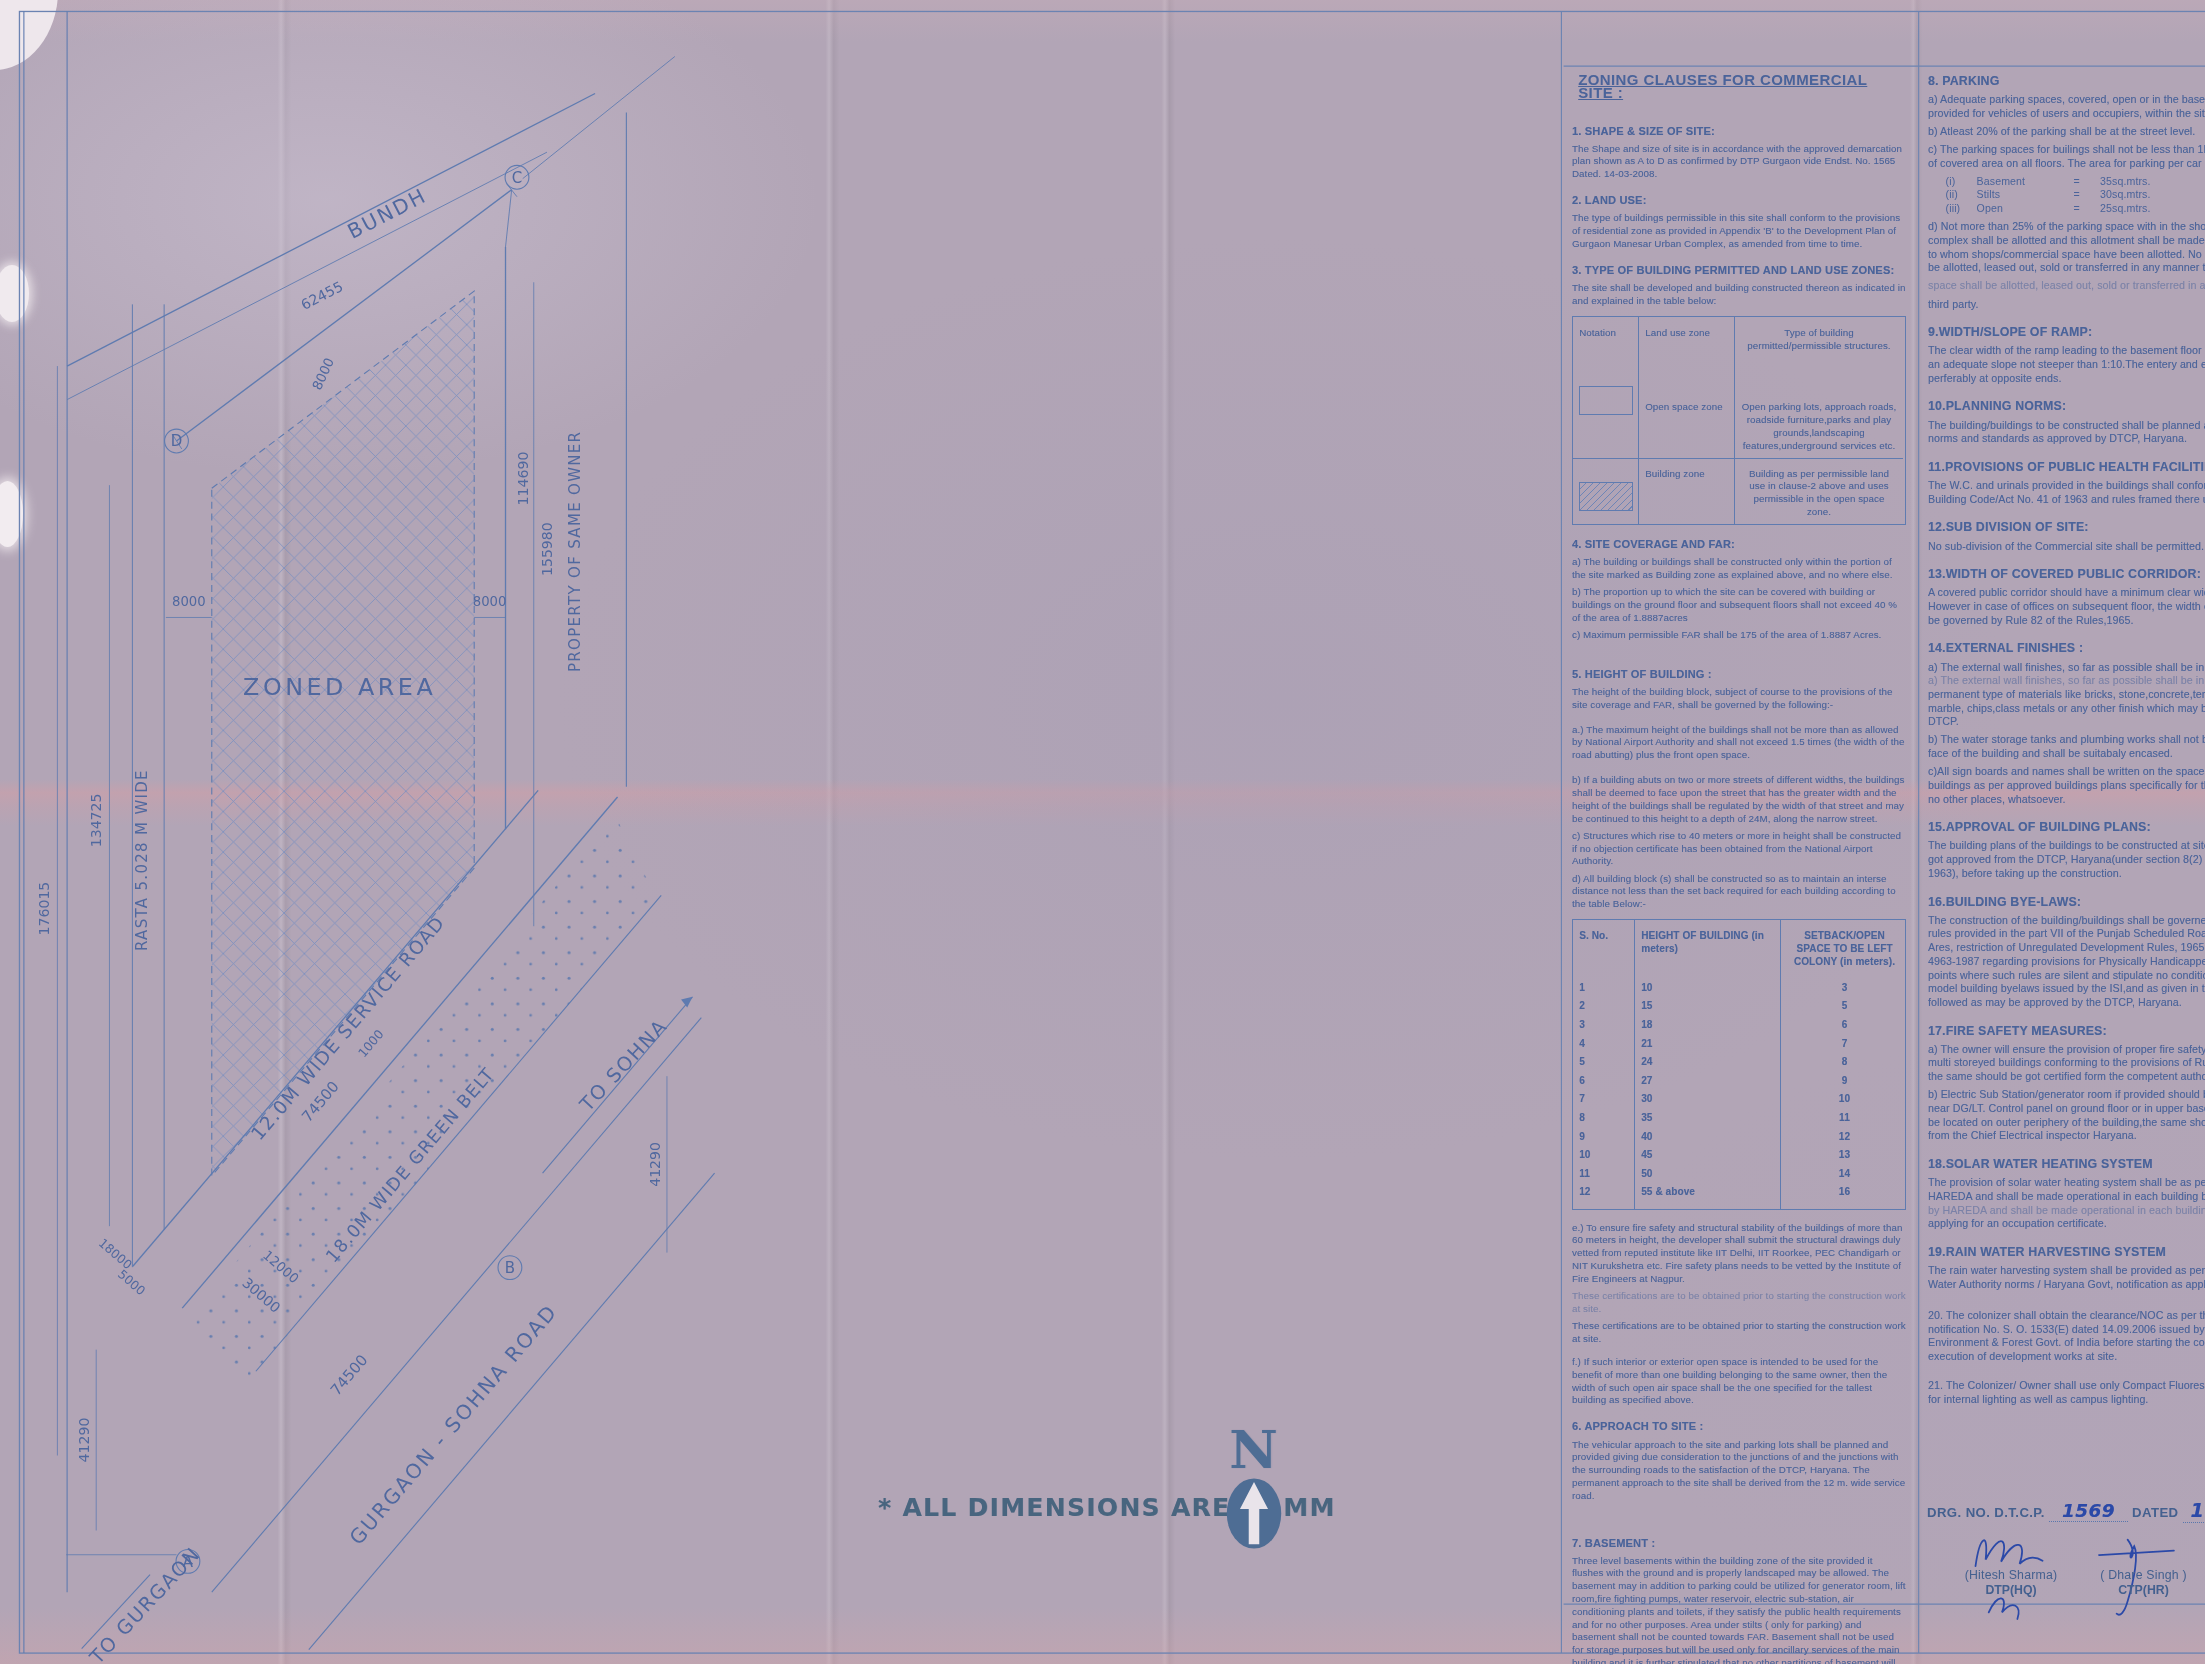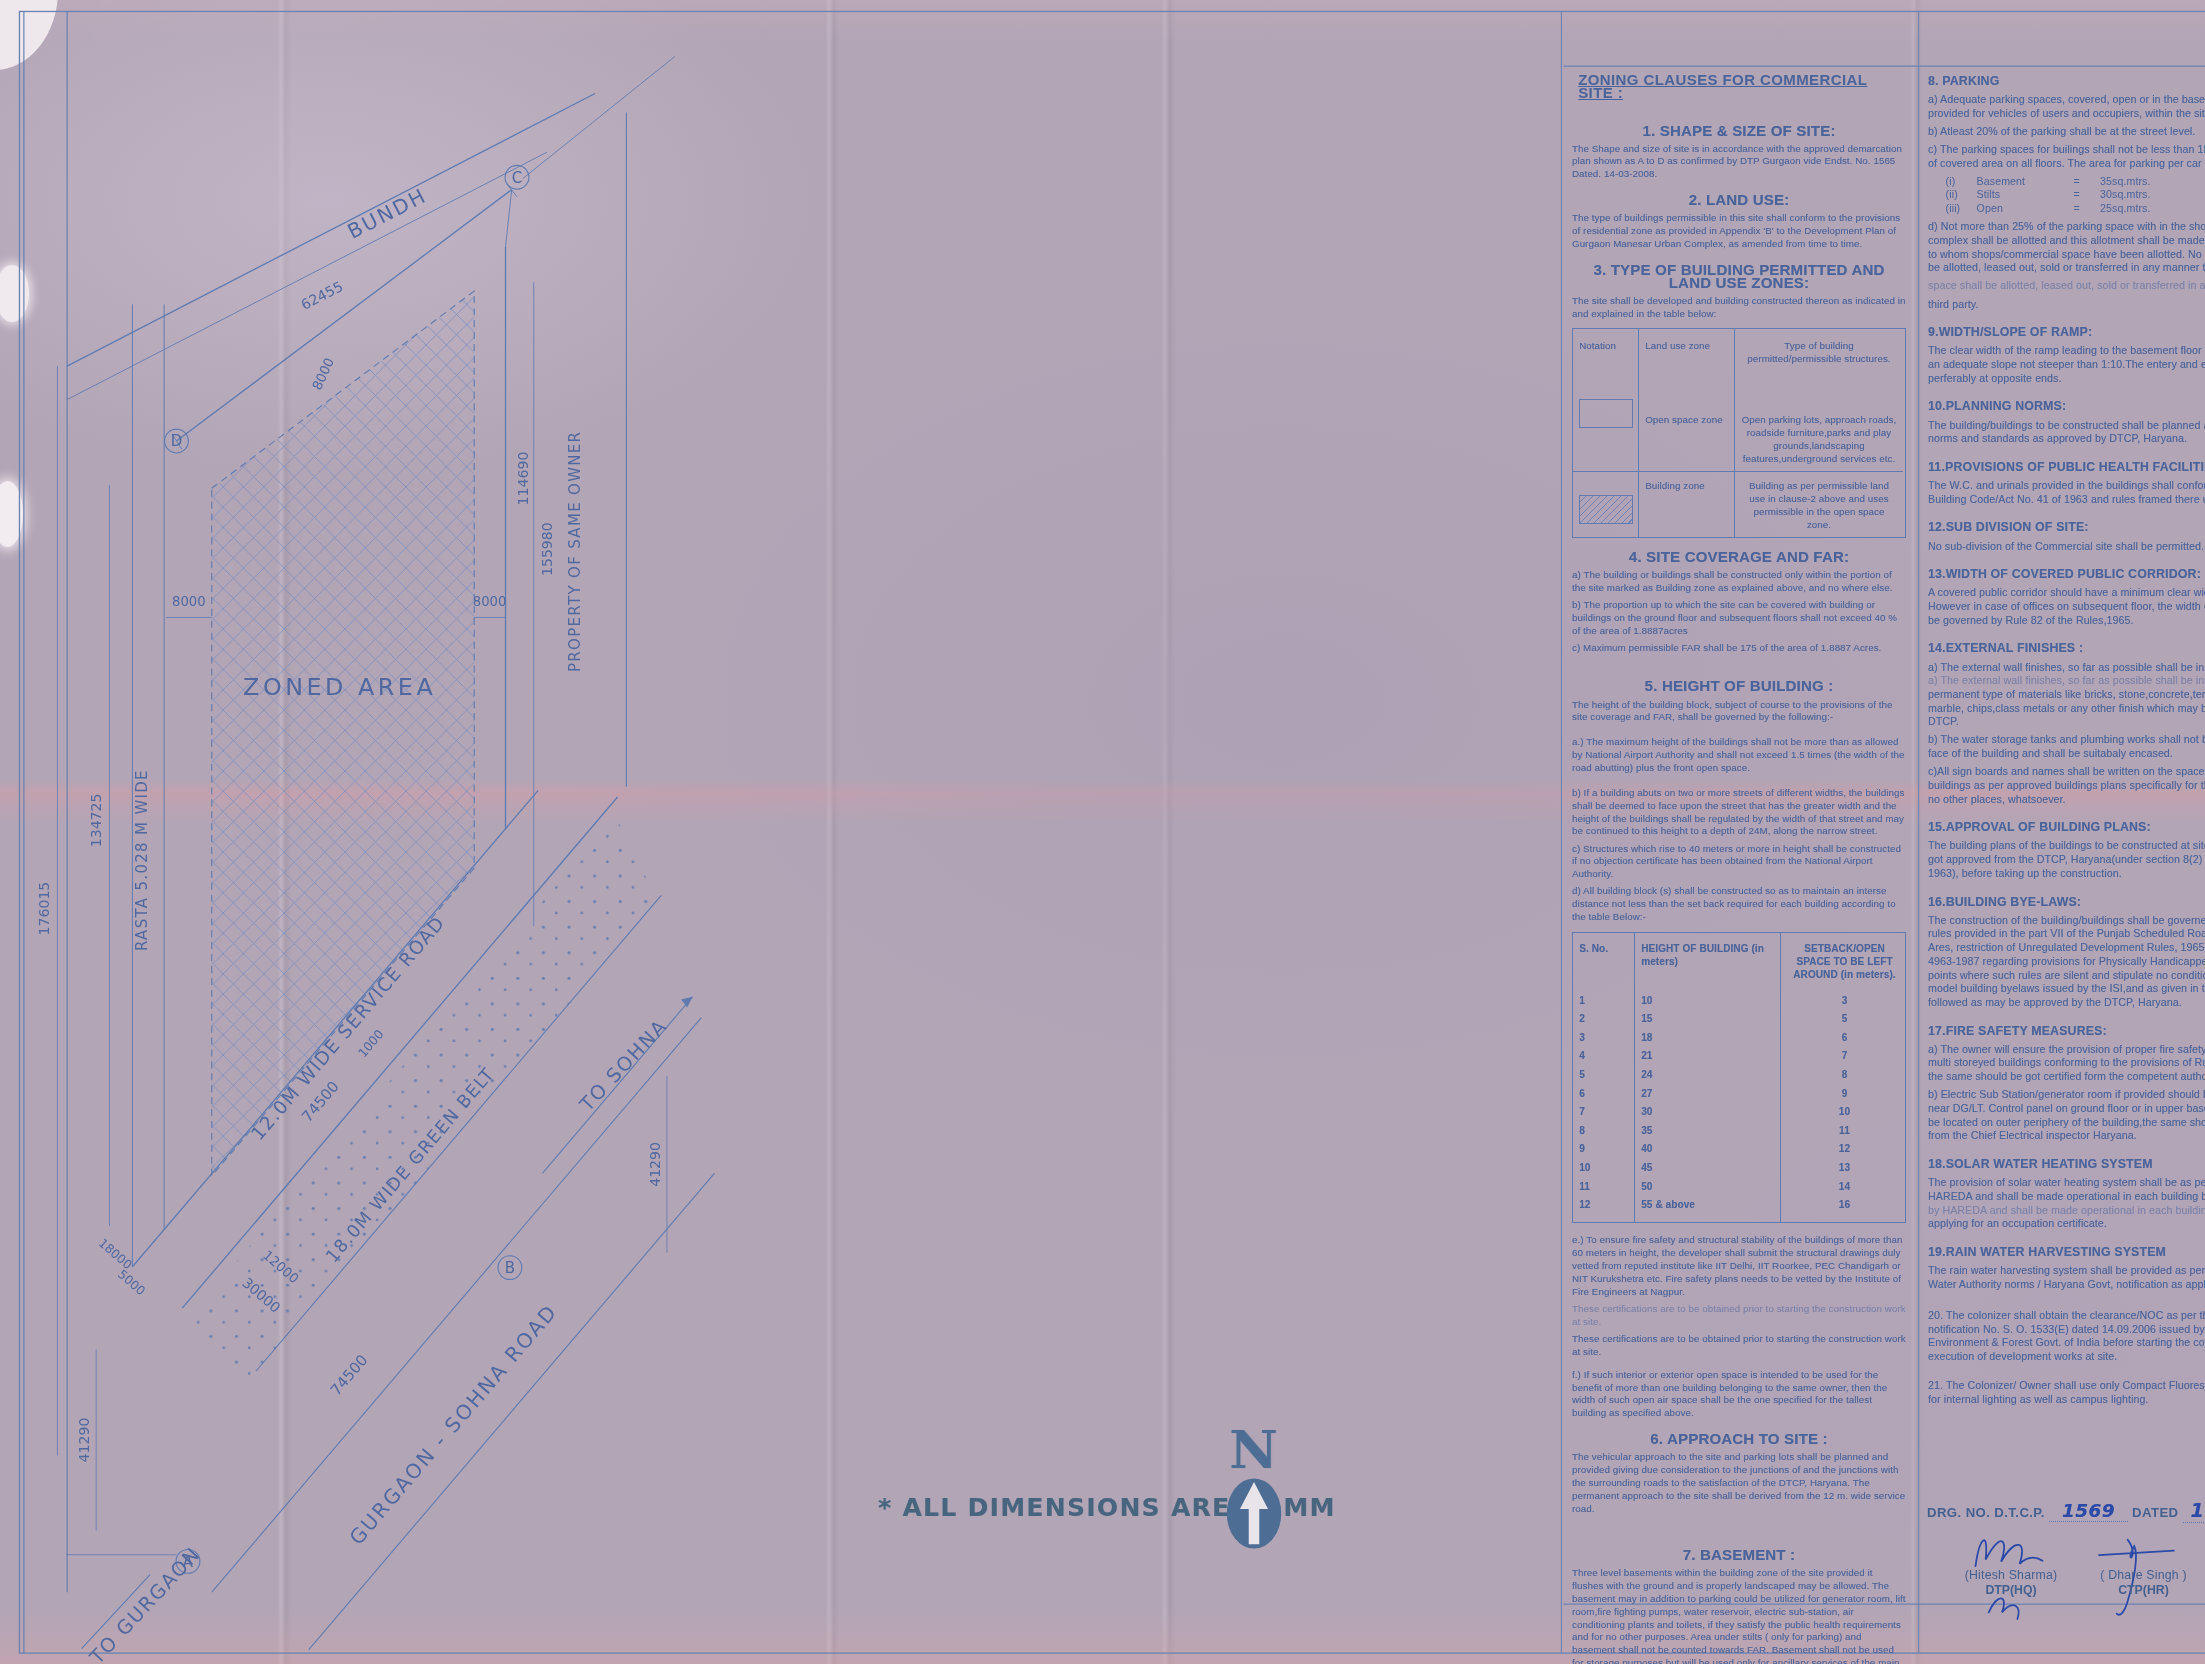--- a/index.html
+++ b/index.html
@@ -25,21 +25,21 @@
     font-family:"DejaVu Sans",sans-serif;font-style:italic;font-weight:bold;
     color:#3c5a93;text-shadow:0.4px 0.4px 0.7px rgba(60,90,147,.4);}
   #title .t1{font-size:21px;letter-spacing:0.4px;}
   #title .t2{font-size:21px;letter-spacing:0.4px;margin-top:18.5px;}
   
   .col{position:absolute;color:#4a639a;}
   #colmid{left:1572px;top:74px;width:334px;font-size:9.7px;line-height:12.8px;letter-spacing:0.1px;}
   #colright{left:1928px;top:75px;width:376px;font-size:10.6px;line-height:13.7px;letter-spacing:0.1px;height:1425px;}
   .col p{margin:0 0 4.4px 0;text-shadow:0.2px 0.2px 0.4px rgba(74,99,154,.4);}
   .h1mid{font-size:15px;font-weight:bold;letter-spacing:0.4px;text-decoration:underline;margin:0 0 11.5px 6.2px;}
-  .hs{font-size:15px;font-weight:bold;letter-spacing:0.2px;margin:13.2px 0 5.3px 0;text-shadow:0.2px 0.2px 0.4px rgba(74,99,154,.45);text-align:center;}
+  .hs{font-size:11px;font-weight:bold;letter-spacing:0.2px;margin:13.2px 0 5.3px 0;text-shadow:0.2px 0.2px 0.4px rgba(74,99,154,.45);}
   .hr2{font-size:12.3px;font-weight:bold;letter-spacing:0.2px;margin:15px 0 4.4px 0;text-shadow:0.2px 0.2px 0.4px rgba(74,99,154,.45);}
   .intro{font-size:9.7px;line-height:15px;}
   .ghost{opacity:.52;filter:blur(0.3px);margin-top:-1.8px;}
   
   .ztable{border:1.3px solid #5f7bb0;display:grid;color:#4a639a;margin:8px 0 11.5px 0;}
   .ztable .c{border-right:0.9px solid #5f7bb0;padding:5.3px 6.2px;text-shadow:0.2px 0.2px 0.4px rgba(74,99,154,.4);}
   .ztable .c:last-child{border-right:none;text-align:center;}
   #t1{grid-template-columns:66px 96px 168px;font-size:9.7px;line-height:12.8px;}
   #t1 .hrow .c{padding-top:10.6px;padding-bottom:10.6px;}
   #t1 .hrow{border-bottom:0.9px solid #5f7bb0;}
@@ -232,21 +232,21 @@
     <p>The height of the building block, subject of course to the provisions of the site coverage  and FAR, shall be governed by the following:-</p>
     <p style="margin-top:12.3px">a.) The maximum height of the buildings shall not be more than as allowed by National Airport  Authority and shall not exceed 1.5 times (the width of the road abutting) plus the front open space.</p>
     <p style="margin-top:12.3px">b) If a building abuts on two or more streets of  different widths, the buildings shall be deemed to face  upon the street that has the greater width and the height of the buildings shall be regulated by the width  of that street and may be continued to this height to a  depth of 24M, along the narrow street.</p>
     <p>c) Structures which rise to 40 meters or more in height  shall be constructed if no objection certificate has  been obtained from the National Airport Authority.</p>
     <p>d) All building block (s) shall be constructed so as to  maintain an interse distance not less than the set back  required for each building according to the table  Below:-</p>
 
     <div class="ztable" id="t2">
       <div class="trow hrow">
         <div class="c">S. No.</div>
         <div class="c">HEIGHT OF BUILDING (in meters)</div>
-        <div class="c">SETBACK/OPEN SPACE TO BE LEFT AROUND (in meters).</div>
+        <div class="c">SETBACK/OPEN SPACE TO BE LEFT COLONY (in meters).</div>
       </div>
       <div class="trow body"><div class="c">1</div><div class="c">10</div><div class="c">3</div></div>
       <div class="trow"><div class="c">2</div><div class="c">15</div><div class="c">5</div></div>
       <div class="trow"><div class="c">3</div><div class="c">18</div><div class="c">6</div></div>
       <div class="trow"><div class="c">4</div><div class="c">21</div><div class="c">7</div></div>
       <div class="trow"><div class="c">5</div><div class="c">24</div><div class="c">8</div></div>
       <div class="trow"><div class="c">6</div><div class="c">27</div><div class="c">9</div></div>
       <div class="trow"><div class="c">7</div><div class="c">30</div><div class="c">10</div></div>
       <div class="trow"><div class="c">8</div><div class="c">35</div><div class="c">11</div></div>
       <div class="trow"><div class="c">9</div><div class="c">40</div><div class="c">12</div></div>

